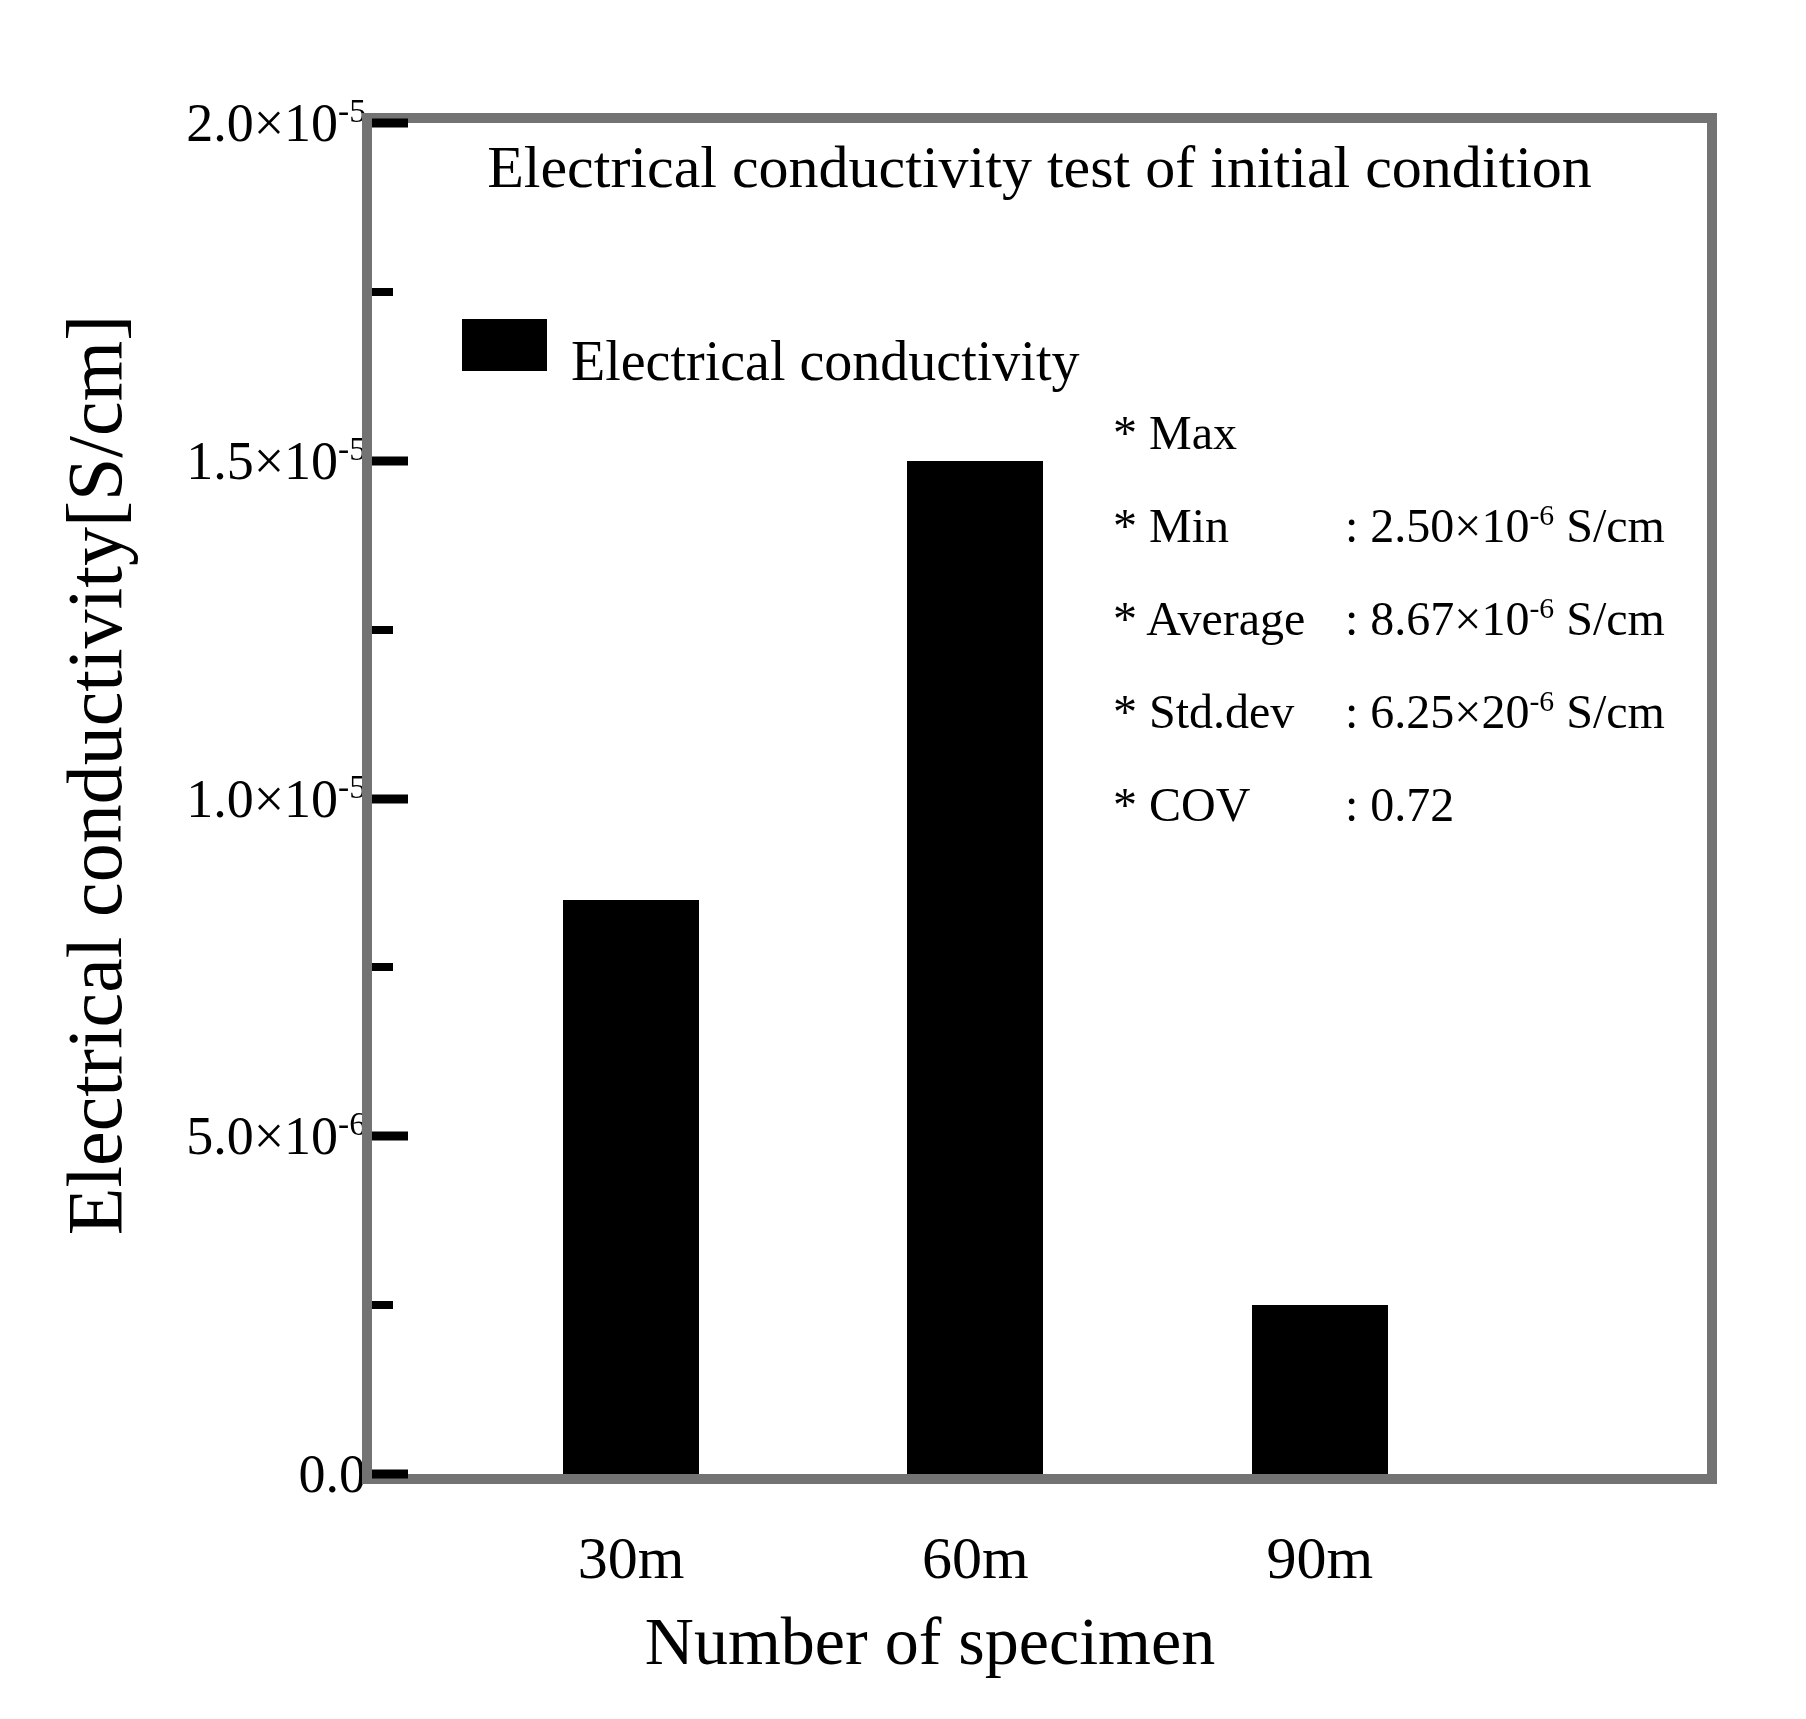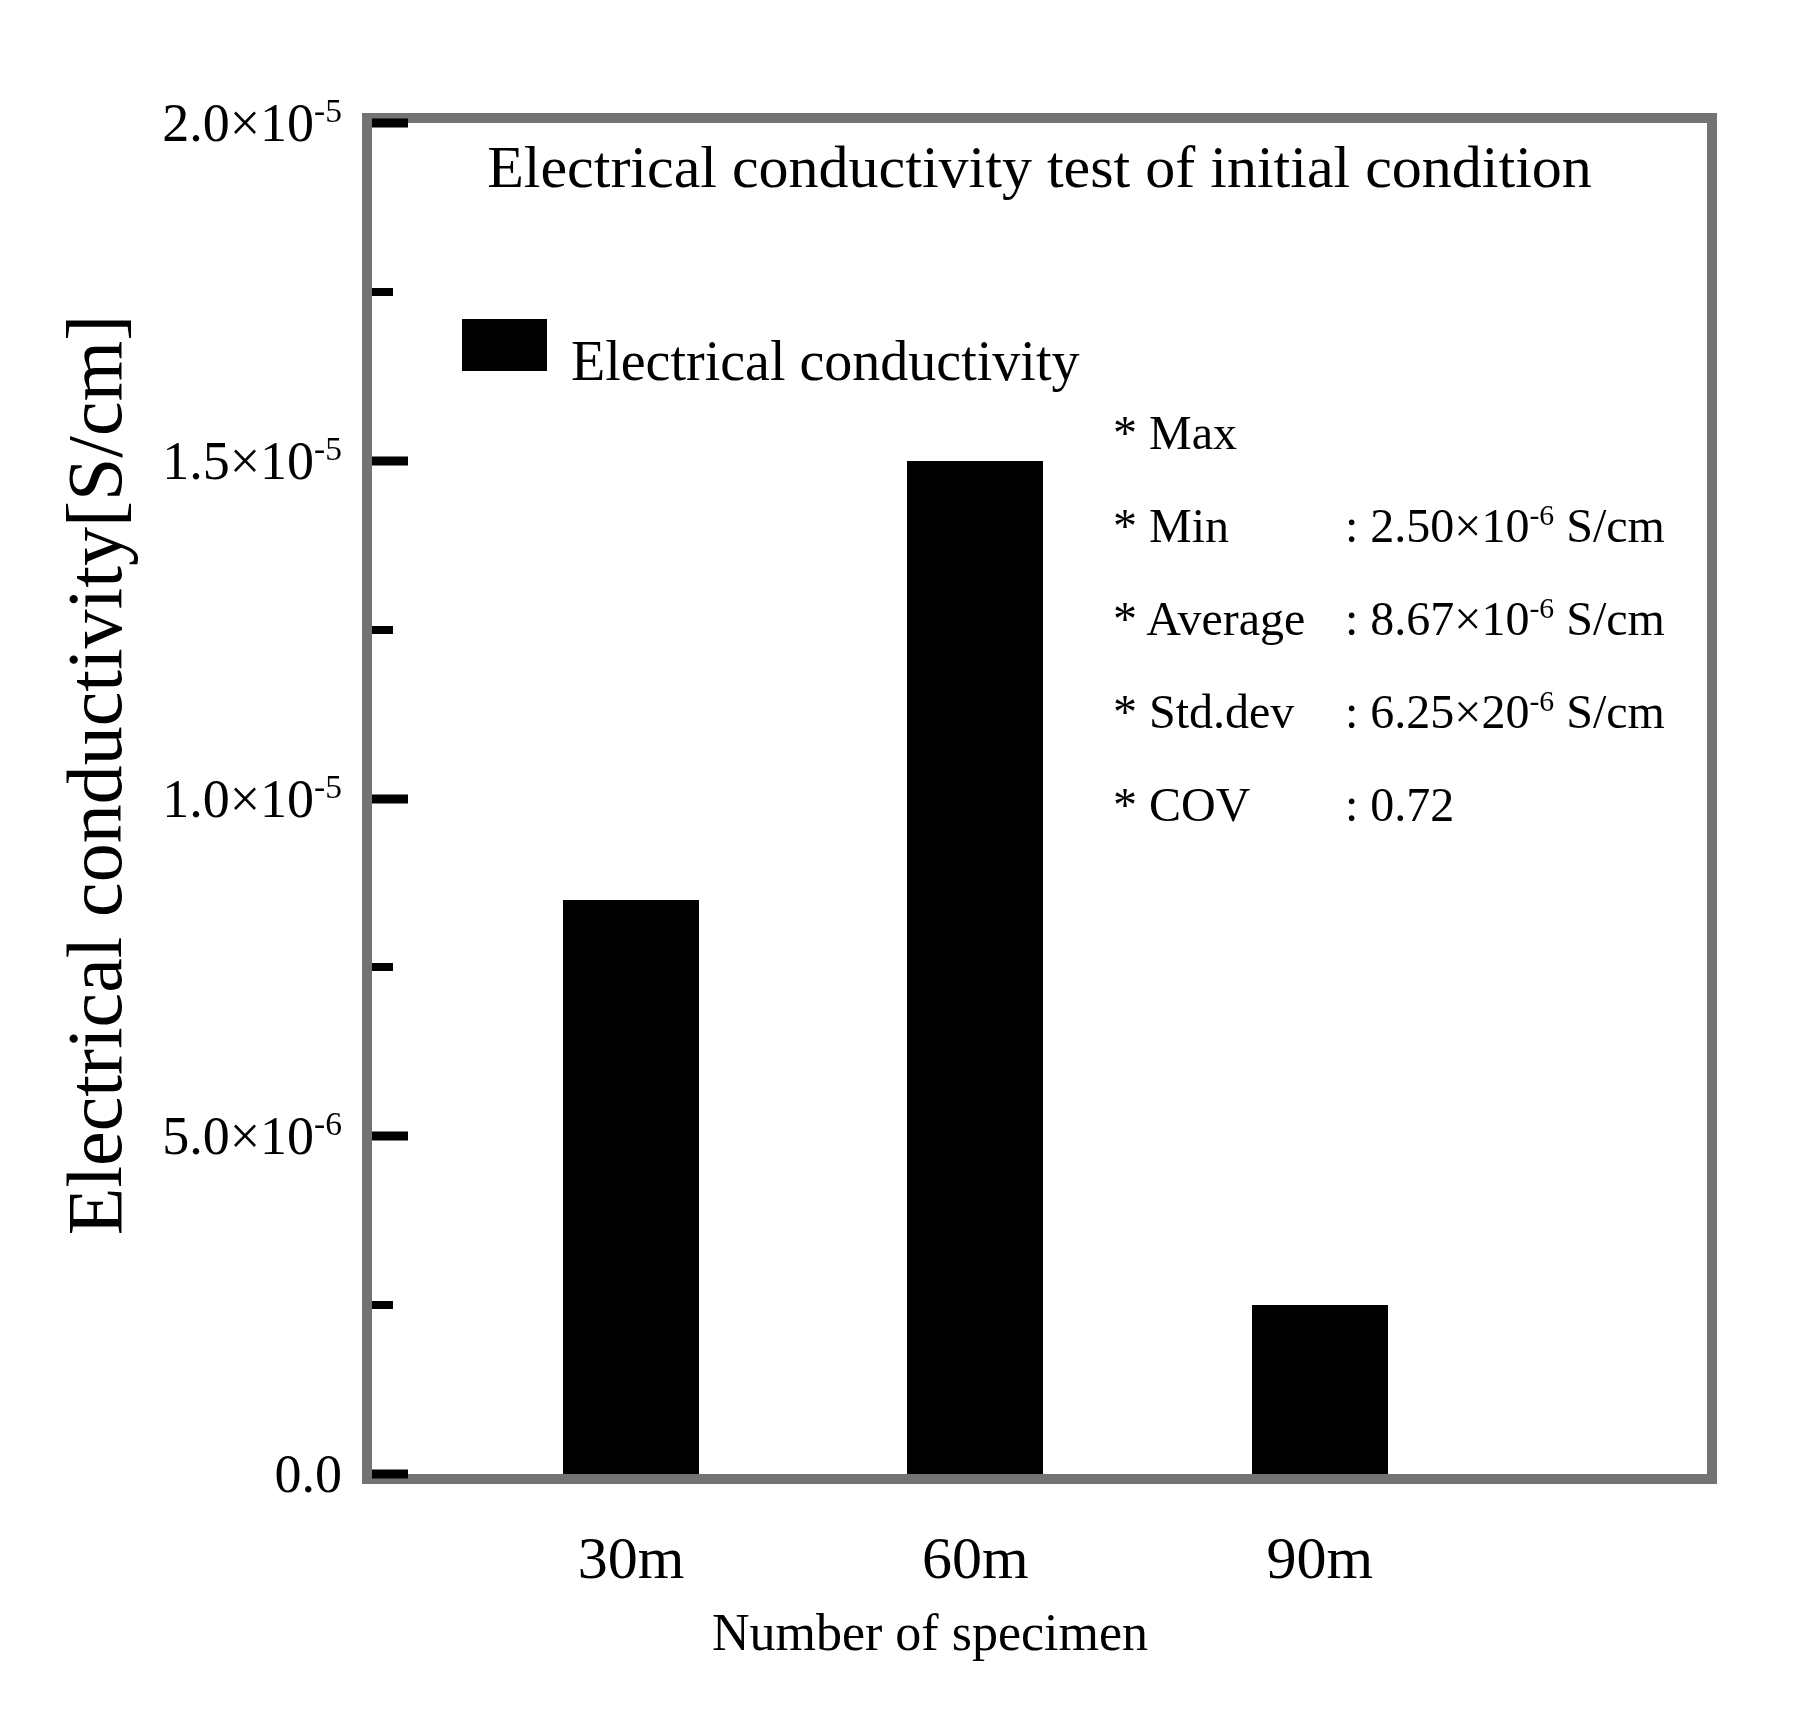--- a/index.html
+++ b/index.html
@@ -36,37 +36,37 @@
   .stat-label { display:inline-block; width:232px; }
 
   
   .ytick-mark   { position:absolute; left:0; width:36px; height:9px; background:#000; transform:translateY(-50%); }
   .ytick-minor  { position:absolute; left:0; width:21px; height:8px; background:#000; transform:translateY(-50%); }
 
   
   .bar { position:absolute; bottom:0; background:#000; }
 
   
-  .ytick-labels { position:absolute; left:0; top:123px; width:352px; height:1351px; }
+  .ytick-labels { position:absolute; left:0; top:123px; width:352px; height:1351px;padding-left:24px; }
   .ytick-label {
     position:absolute; left:0; right:10px; text-align:right;
     font-size:54px; line-height:1; transform:translateY(-50%); white-space:nowrap;
   }
 
   
   .xtick-labels { position:absolute; left:372px; top:1522px; width:1335px; height:80px; }
   .xtick-label {
     position:absolute; transform:translateX(-50%);
     font-size:60px; line-height:1.2; white-space:nowrap;
   }
 
   
   .x-axis-title {
     position:absolute; left:930px; top:1604px; transform:translateX(-50%);
-    font-size:52px; line-height:1.1; white-space:nowrap;
+    font-size:68px; line-height:1.1; white-space:nowrap;
   }
   .y-axis-title {
     position:absolute; left:95px; top:775px;
     transform:translate(-50%,-50%) rotate(-90deg);
     font-size:78px; line-height:1; white-space:nowrap;
   }
 </style>
 </head>
 <body>
 

